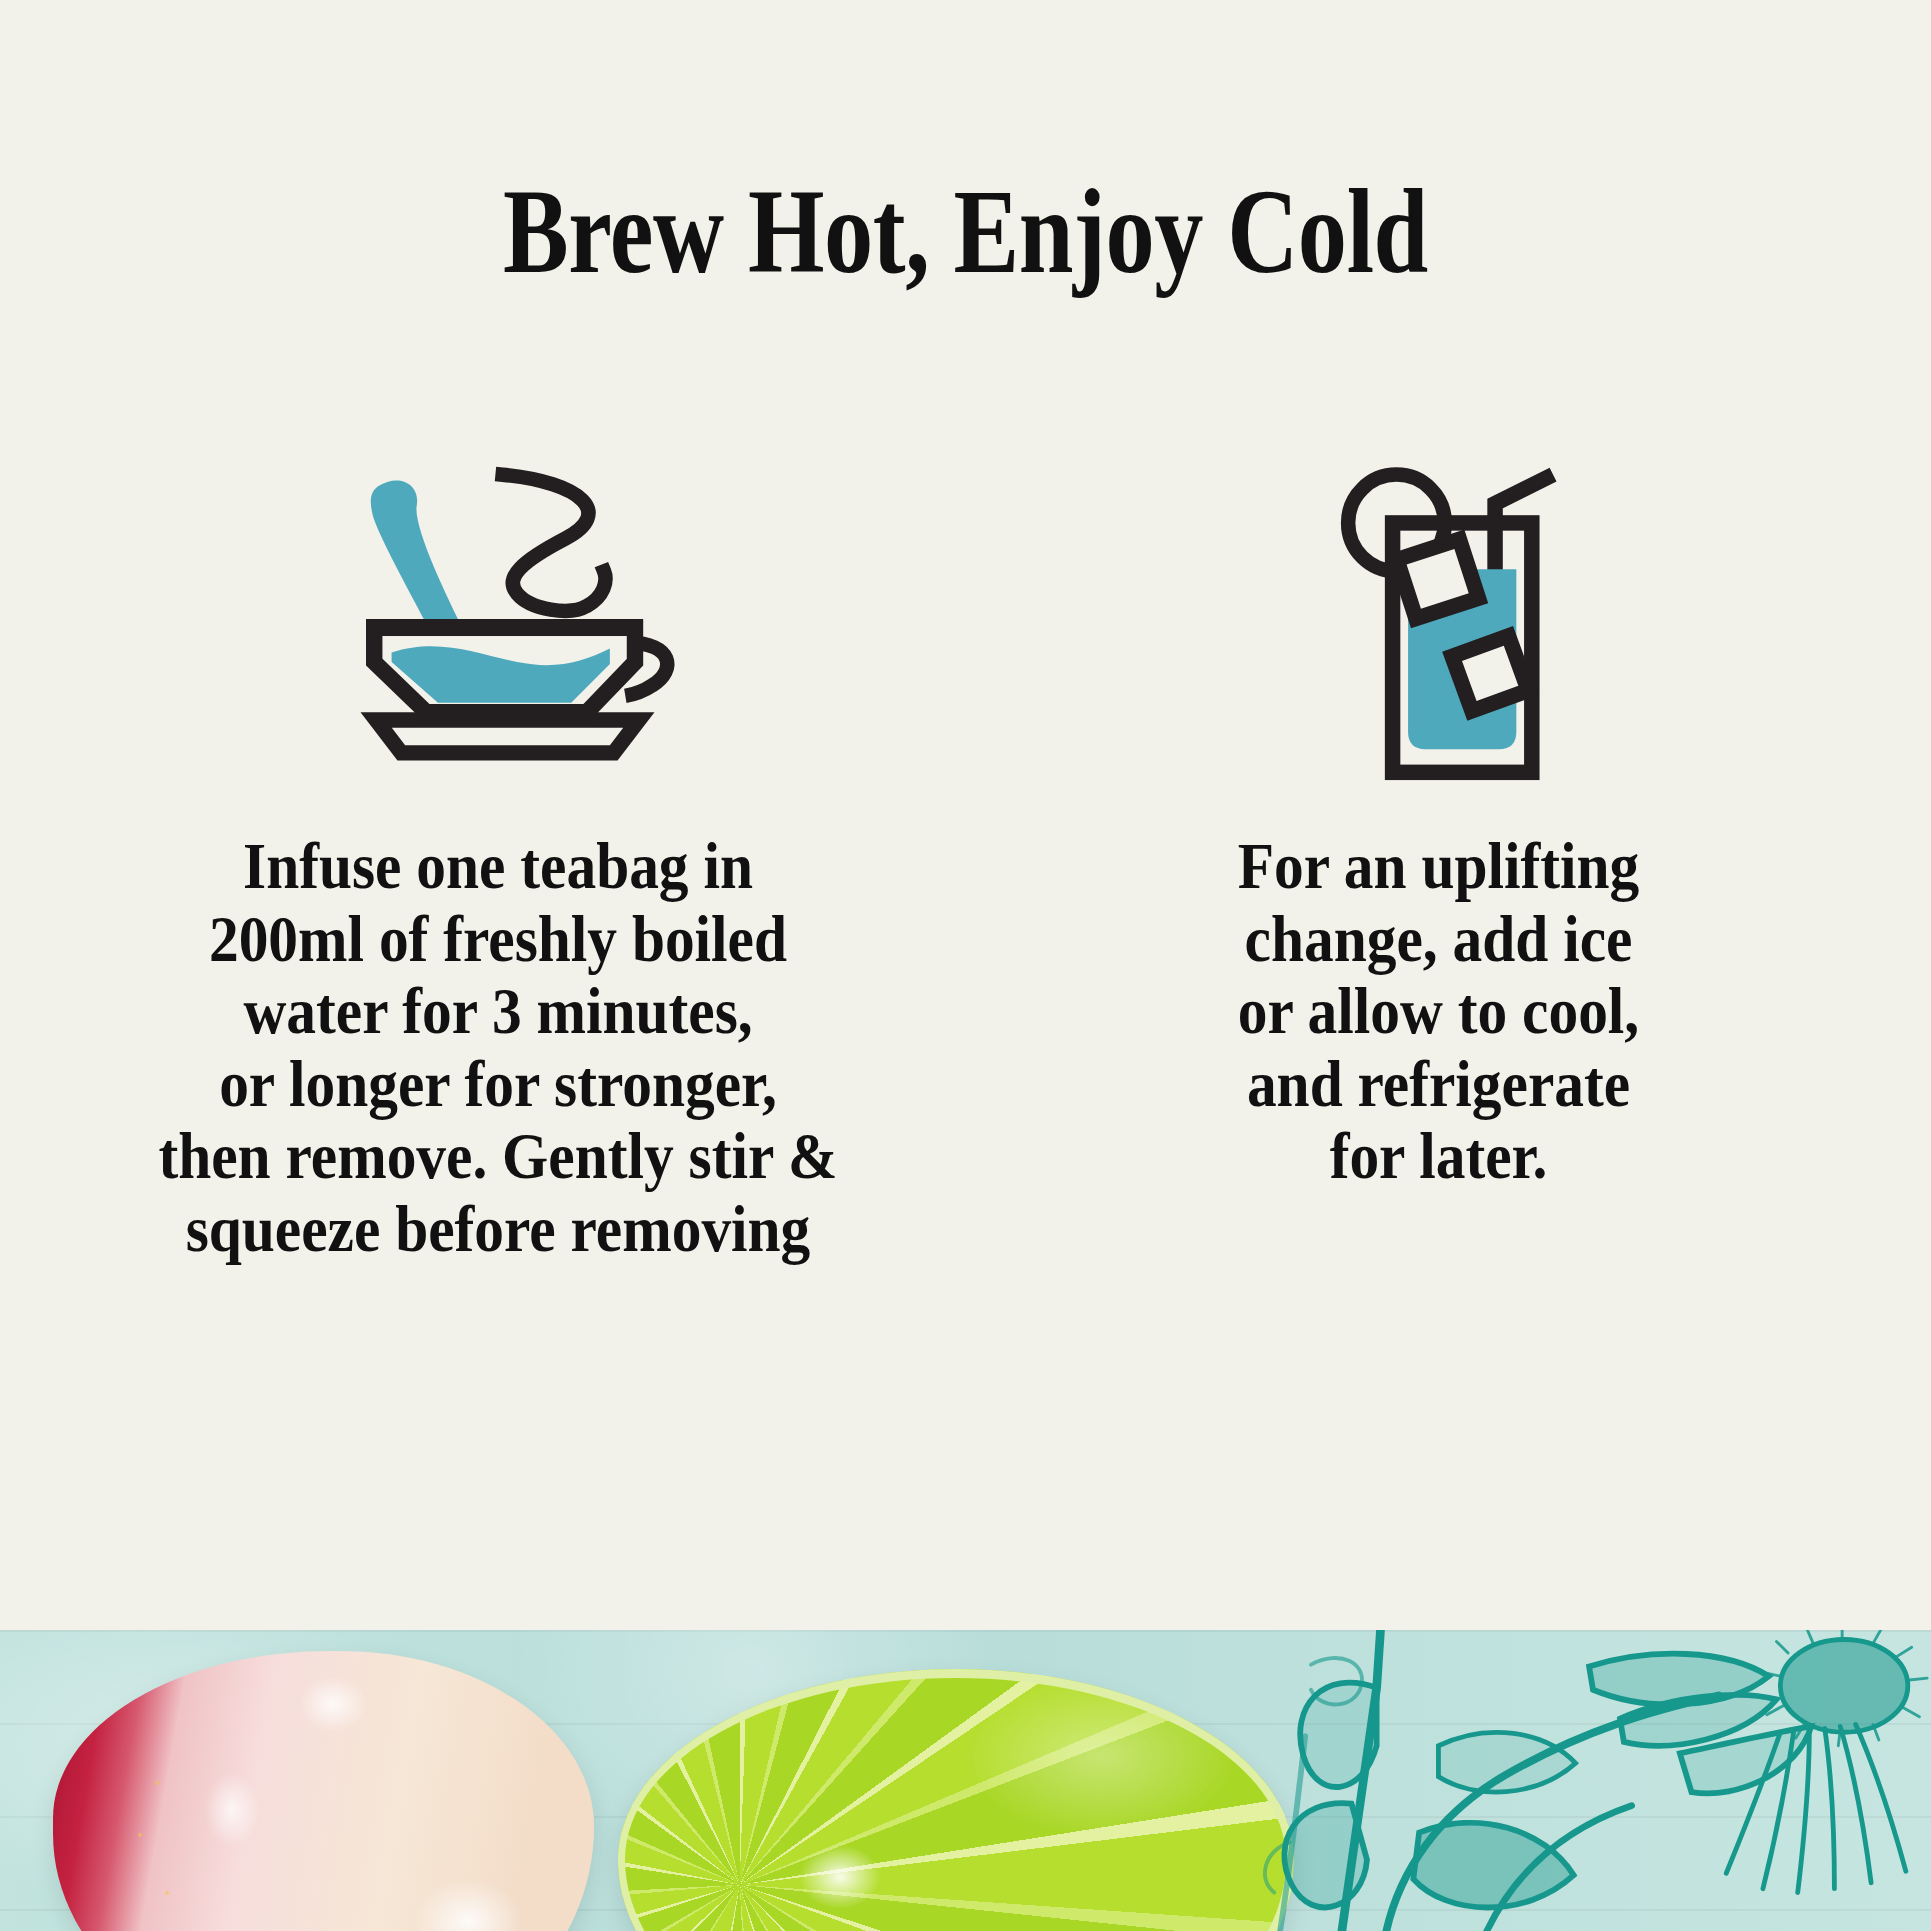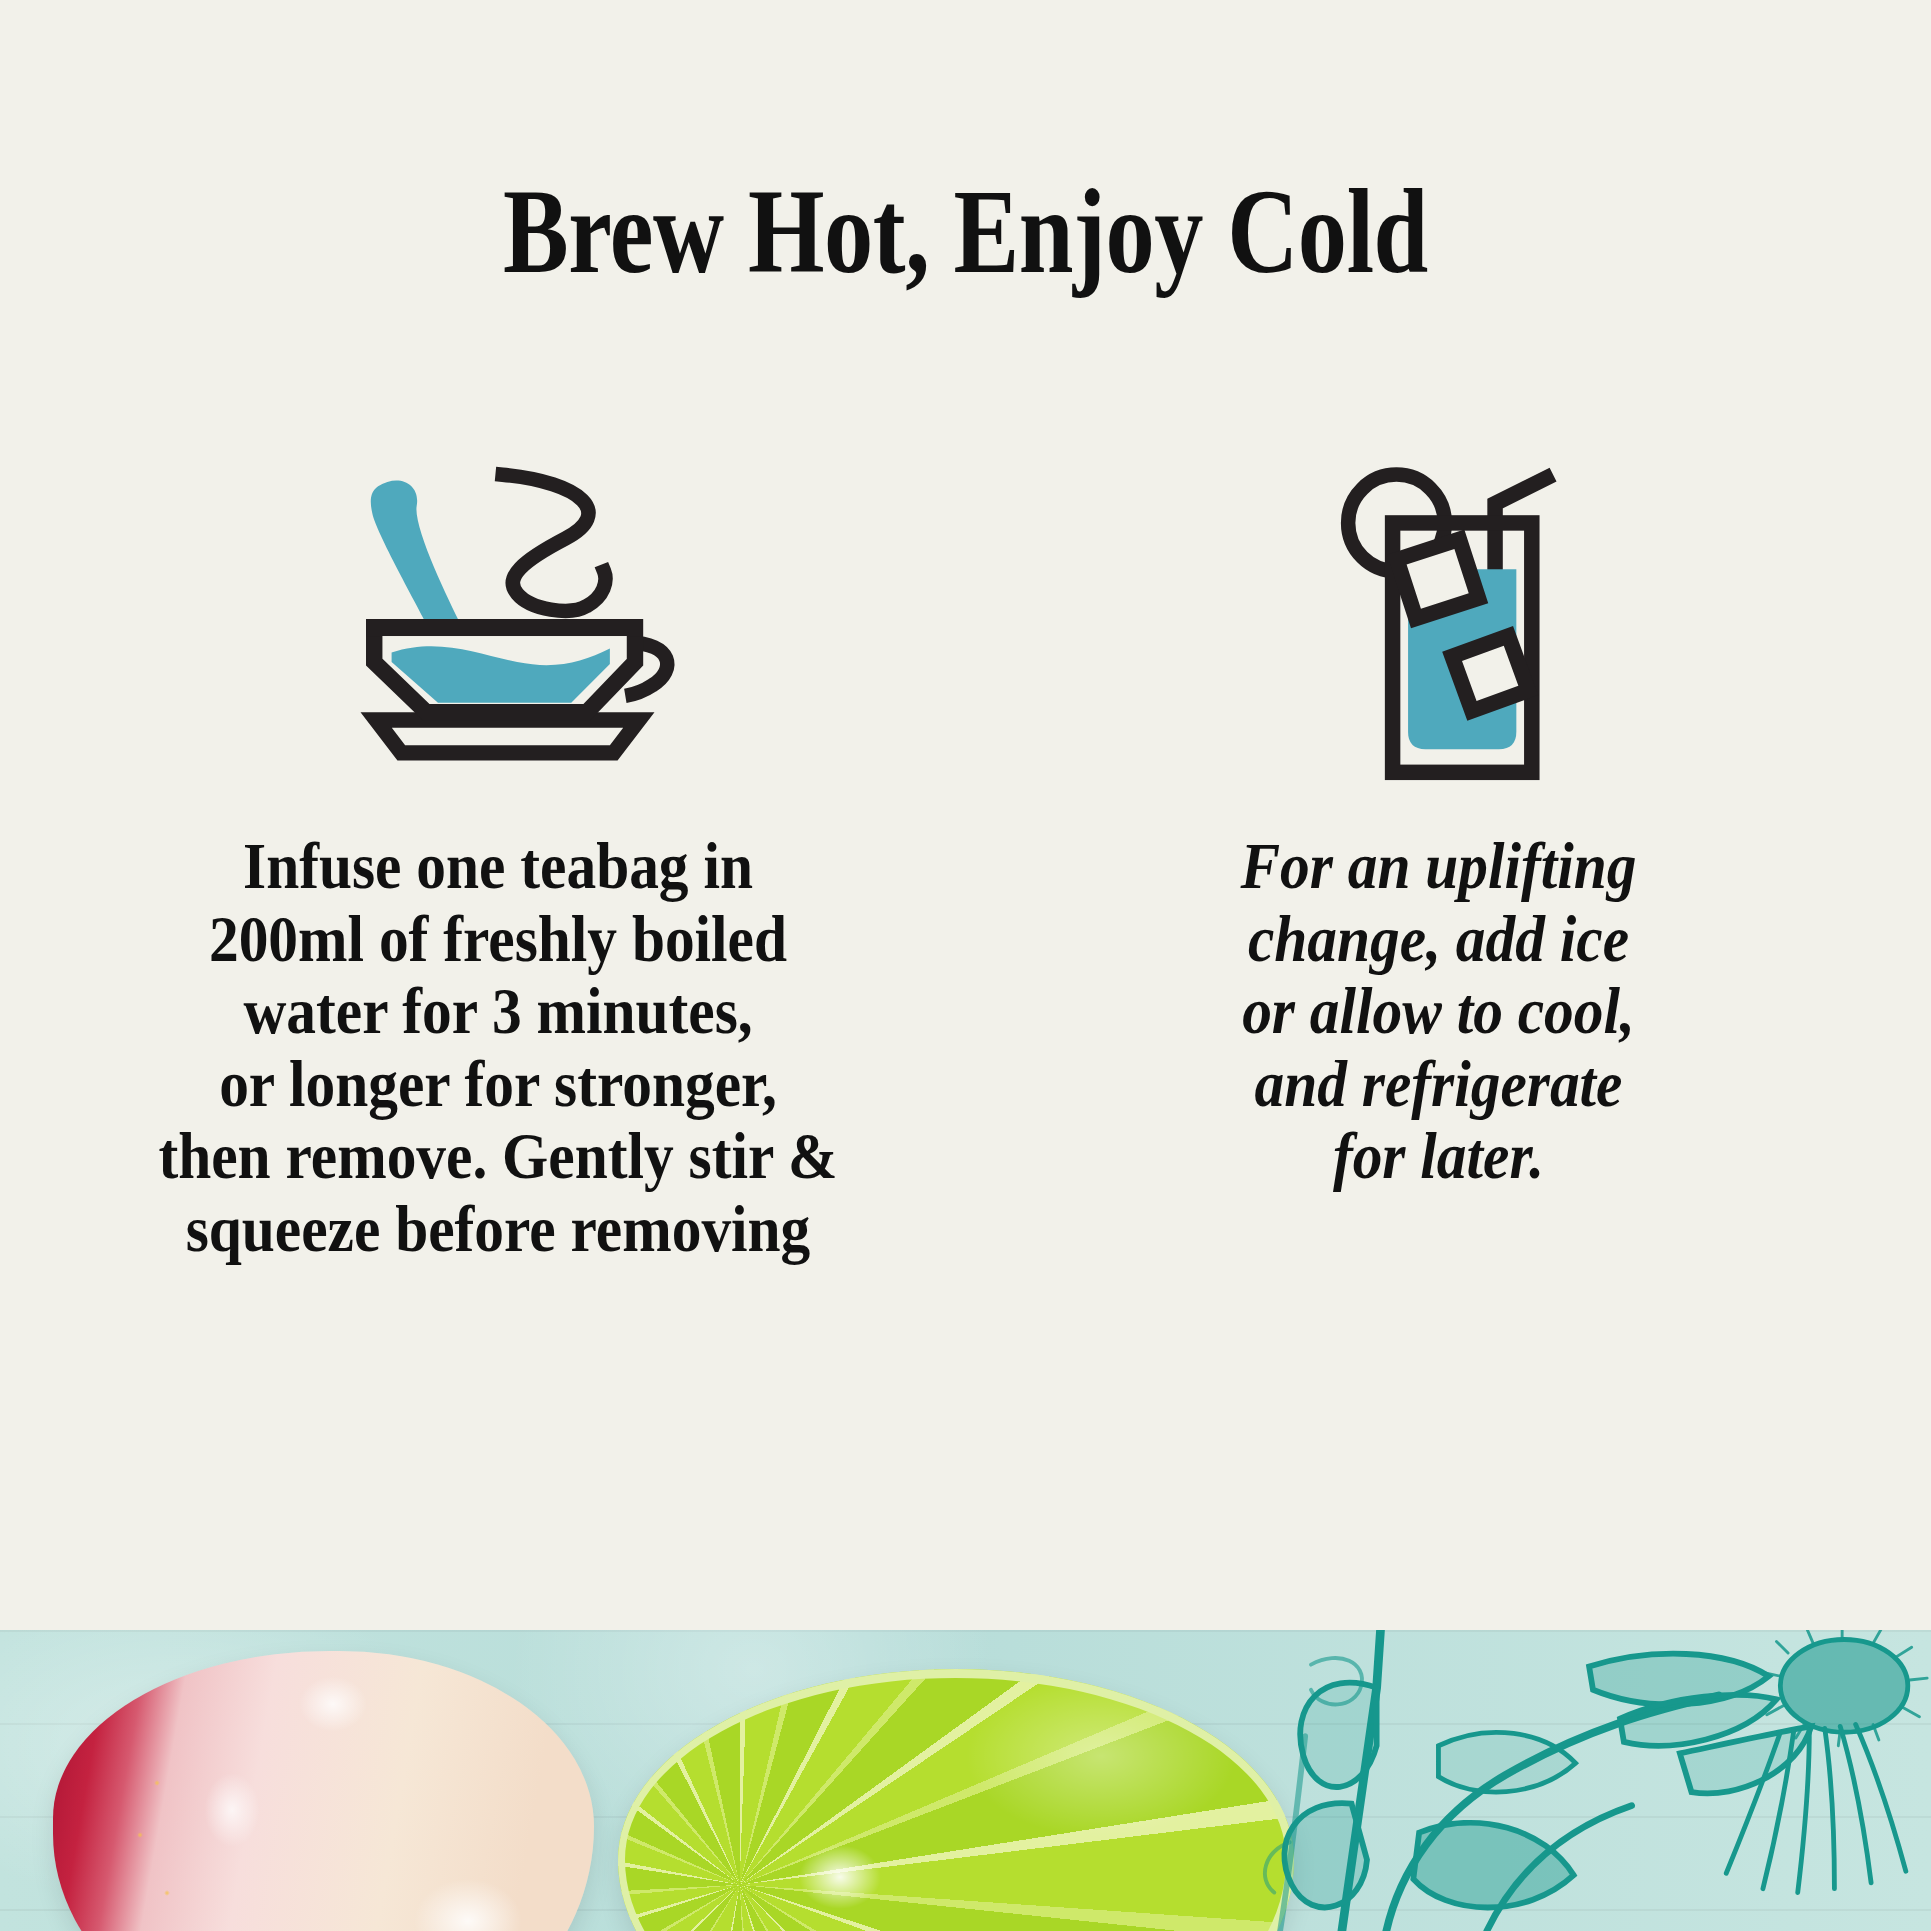--- a/index.html
+++ b/index.html
@@ -38,21 +38,21 @@
     transform-origin: center top;
     white-space: nowrap;
   }
 
   
   .col {
     position: absolute;
     top: 463px;
   }
   #col-left  { left: 54px;   width: 888px; }
-  #col-right { left: 1004px; width: 869px; font-style: italic; }
+  #col-right { left: 1004px; width: 869px; }
 
   .icon-wrap {
     width: 100%;
     height: 319px;
     display: flex;
     align-items: flex-end;
     justify-content: center;
   }
   #icon-teacup-wrap   { padding-left: 9.7px; }
   #icon-iced-glass-wrap { padding-left: 29px; }

